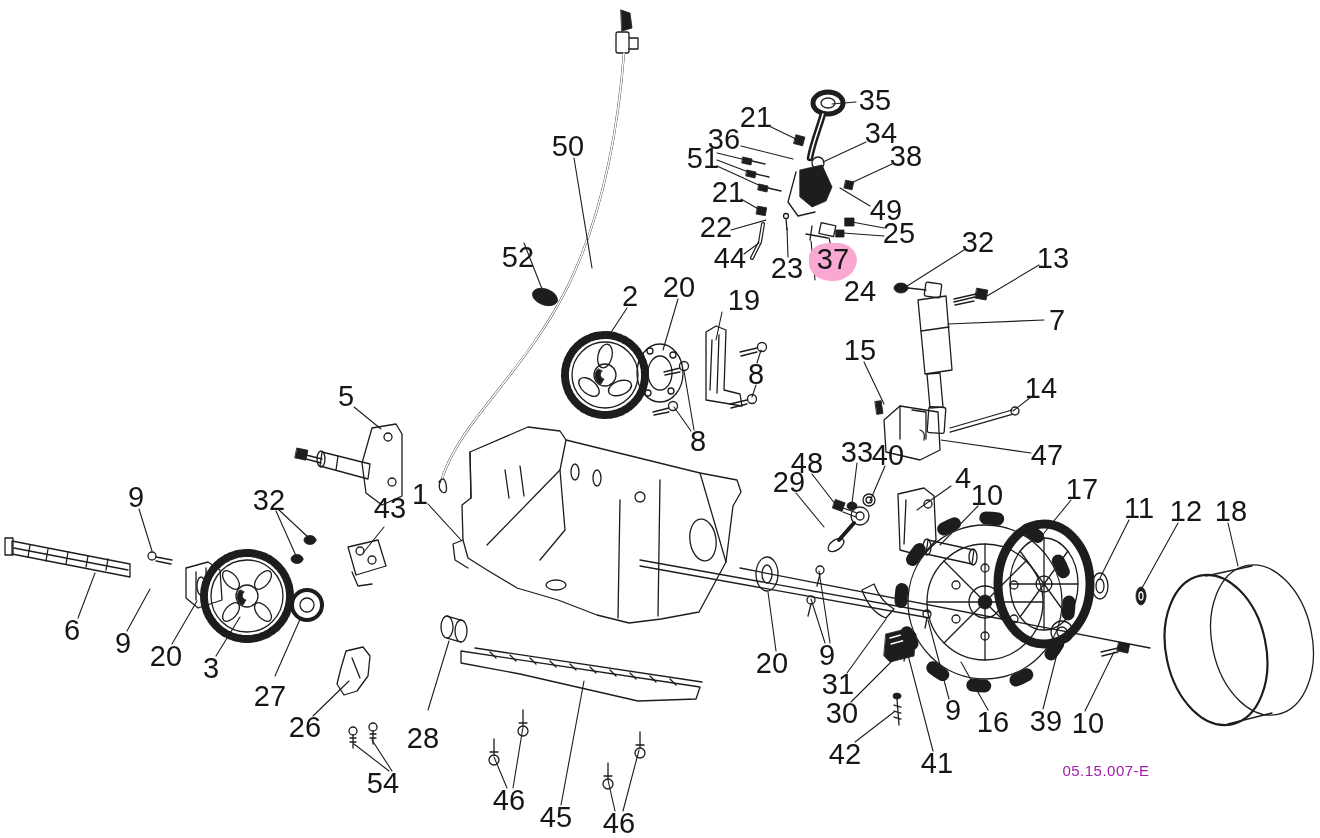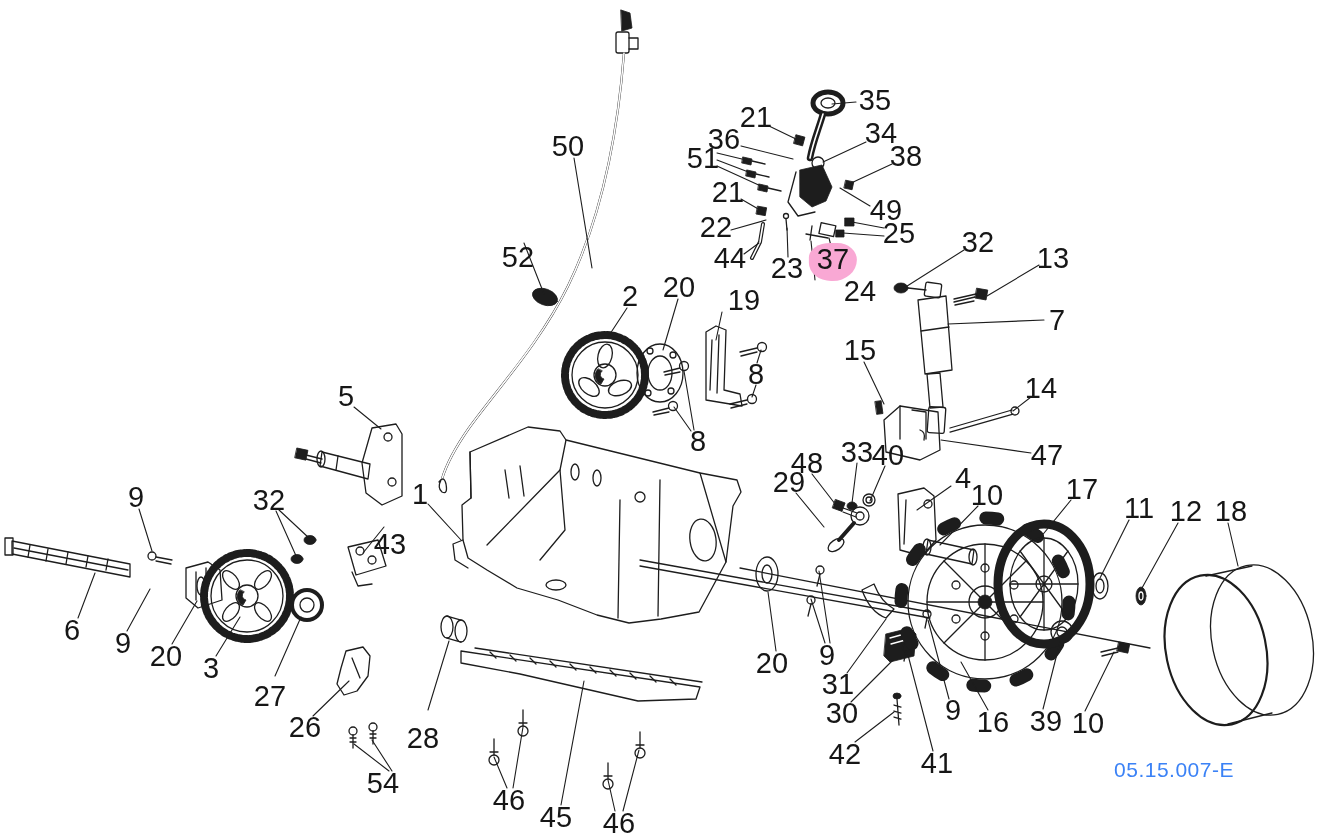--- a/index.html
+++ b/index.html
@@ -13,22 +13,22 @@
   .art .lugs{stroke-width:13;stroke-dasharray:12 32;}
   .art .w2{stroke-width:2.2}.art .w4{stroke-width:4}.art .w5{stroke-width:5}
   .art .w6{stroke-width:6.5}.art .w8{stroke-width:9}
   .art .wover{stroke:#fff;stroke-width:1.6;}
   .art .leader{stroke:#1d1d1d;stroke-width:1.1;}
   #callout-layer{position:absolute;left:0;top:0;width:100%;height:100%;}
   .callout{position:absolute;transform:translate(-50%,-50%);
            font-size:29px;line-height:1;color:#161616;white-space:nowrap;z-index:3;}
   .callout.highlighted{background:#f9a8d4;padding:2px 8px 7px;
            border-radius:46% 42% 52% 48% / 40% 46% 58% 50%;}
-  .drawing-number{position:absolute;left:1174px;top:770px;transform:translate(-50%,-50%);
-           font-size:21px;letter-spacing:.5px;color:#3b82f6;z-index:3;}
+  .drawing-number{position:absolute;left:1106px;top:770px;transform:translate(-50%,-50%);
+           font-size:15px;letter-spacing:.5px;color:#a21caf;z-index:3;}
 </style>
 </head>
 <body>
 
 <div class="stage">
   <svg class="art" viewBox="0 0 1320 838">
 
     <g>
       <path class="ink" d="M621,10 l9,3 l2,15 l-10,3 z"></path>
       <rect x="616" y="32" width="13" height="21" rx="2"></rect>
@@ -360,21 +360,21 @@
       <div class="callout" style="left: 630px; top: 296px;">2</div>
       <div class="callout" style="left: 679px; top: 287px;">20</div>
       <div class="callout" style="left: 724px; top: 300px; margin-left: 20px;">19</div>
       <div class="callout" style="left: 756px; top: 374px;">8</div>
       <div class="callout" style="left: 698px; top: 441px;">8</div>
       <div class="callout" style="left: 860px; top: 350px;">15</div>
       <div class="callout" style="left: 1041px; top: 388px;">14</div>
       <div class="callout" style="left: 1047px; top: 455px;">47</div>
       <div class="callout" style="left: 346px; top: 396px;">5</div>
       <div class="callout" style="left: 420px; top: 494px;">1</div>
-      <div class="callout" style="left: 390px; top: 544px;">43</div>
+      <div class="callout" style="left: 390px; top: 508px;">43</div>
       <div class="callout" style="left: 136px; top: 497px;">9</div>
       <div class="callout" style="left: 269px; top: 500px;">32</div>
       <div class="callout" style="left: 807px; top: 463px;">48</div>
       <div class="callout" style="left: 789px; top: 482px;">29</div>
       <div class="callout" style="left: 857px; top: 452px;">33</div>
       <div class="callout" style="left: 888px; top: 455px;">40</div>
       <div class="callout" style="left: 963px; top: 478px;">4</div>
       <div class="callout" style="left: 987px; top: 495px;">10</div>
       <div class="callout" style="left: 1082px; top: 489px;">17</div>
       <div class="callout" style="left: 1139px; top: 508px;">11</div>

